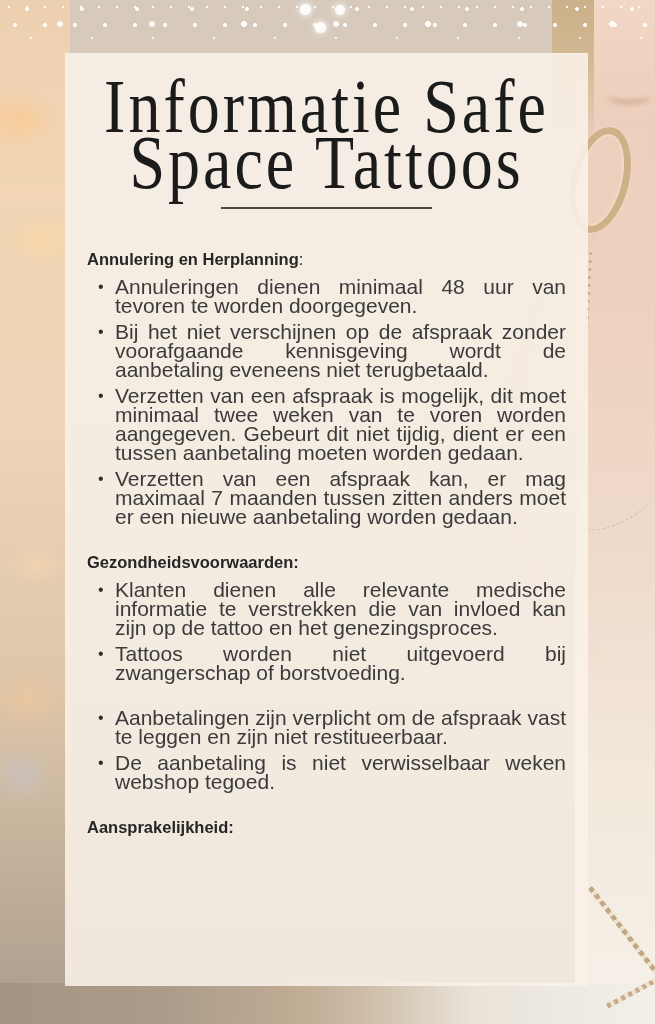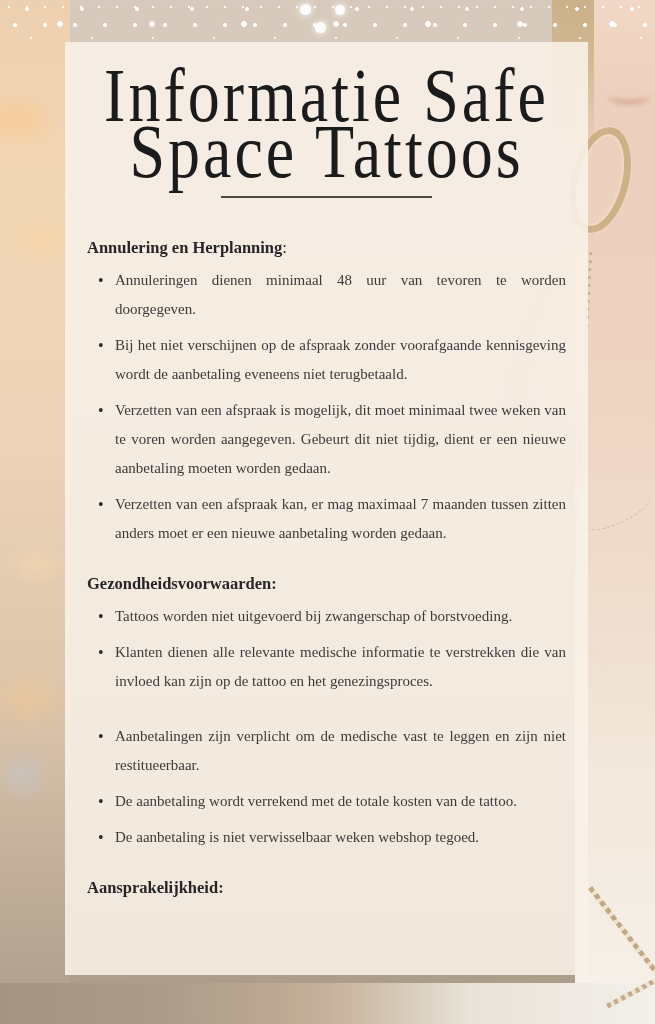--- a/index.html
+++ b/index.html
@@ -56,32 +56,32 @@
       radial-gradient(circle 4.6px at 60px 24px,#fff 55%,rgba(255,255,255,0) 70%),
       radial-gradient(circle 1.3px at 31px 38px,rgba(255,255,255,.85) 55%,rgba(255,255,255,0) 70%);
     background-repeat:repeat-x;
     background-size:18px 50px,55px 50px,30px 50px,92px 50px,61px 50px;}
   .big-dot{position:absolute;border-radius:50%;background:#fff;box-shadow:0 0 6px 1px rgba(255,255,255,.8);}
   .bd1{left:300px;top:4px;width:11px;height:11px;}
   .bd2{left:335px;top:5px;width:10px;height:10px;}
   .bd3{left:315px;top:22px;width:11px;height:11px;}
 
   
-  .panel{position:absolute;left:65px;top:42px;width:523px;height:933px;
+  .panel{position:absolute;left:65px;top:53px;width:523px;height:933px;
     background:var(--panel-bg);padding:0 22px;z-index:4;}
   h1.title{margin:26px 0 0;text-align:center;font-family:"Liberation Serif","DejaVu Serif",serif;
     font-weight:400;font-size:64px;line-height:47px;letter-spacing:3px;color:var(--title);
     transform:scaleY(1.18);transform-origin:50% 0;white-space:nowrap;}
   .divider{width:211px;height:2px;background:#4d4841;margin:34px auto 0;}
   .content{margin-top:40px;}
-  section{margin-bottom:26px;font-family:Liberation Serif, serif;}
+  section{margin-bottom:26px;}
   h2{margin:0 0 8px;font-size:16.5px;line-height:20px;font-weight:700;color:var(--heading);}
   h2 .colon-light{font-weight:400;}
   ul{margin:0;padding:0 0 0 28px;list-style:none;}
-  li{position:relative;font-size:15px;line-height:29px;color:var(--text);
+  li{position:relative;font-size:21px;line-height:19px;color:var(--text);
     text-align:justify;margin-bottom:7px;}
   li:last-child{margin-bottom:0;}
   li::before{content:"\2022";position:absolute;left:-17px;top:0;color:#2e2e2e;font-size:16px;}
 </style>
 </head>
 <body>
 
 <div class="stage">
 
   <div class="bg-base"></div>
@@ -109,37 +109,36 @@
 
     <div class="divider"></div>
 
     <div class="content">
 
       <section>
         <h2><span>Annulering en Herplanning</span><span class="colon-light">:</span></h2>
         <ul>
           <li>Annuleringen dienen minimaal 48 uur van tevoren te worden doorgegeven.</li>
           <li>Bij het niet verschijnen op de afspraak zonder voorafgaande kennisgeving wordt de aanbetaling eveneens niet terugbetaald.</li>
-          <li>Verzetten van een afspraak is mogelijk, dit moet minimaal twee weken van te voren worden aangegeven. Gebeurt dit niet tijdig, dient er een nieuwe aanbetaling moeten worden gedaan.</li>
+          <li>Verzetten van een afspraak is mogelijk, dit moet minimaal twee weken van te voren worden aangegeven. Gebeurt dit niet tijdig, dient er een tussen aanbetaling moeten worden gedaan.</li>
           <li>Verzetten van een afspraak kan, er mag maximaal 7 maanden tussen zitten anders moet er een nieuwe aanbetaling worden gedaan.</li>
         </ul>
       </section>
 
       <section>
         <h2><span>Gezondheidsvoorwaarden</span><span>:</span></h2>
         <ul>
+          <li>Klanten dienen alle relevante medische informatie te verstrekken die van invloed kan zijn op de tattoo en het genezingsproces.</li>
           <li>Tattoos worden niet uitgevoerd bij zwangerschap of borstvoeding.</li>
-          <li>Klanten dienen alle relevante medische informatie te verstrekken die van invloed kan zijn op de tattoo en het genezingsproces.</li>
         </ul>
       </section>
 
       <section>
         <ul>
-          <li>Aanbetalingen zijn verplicht om de medische vast te leggen en zijn niet restitueerbaar.</li>
-          <li>De aanbetaling wordt verrekend met de totale kosten van de tattoo.</li>
+          <li>Aanbetalingen zijn verplicht om de afspraak vast te leggen en zijn niet restitueerbaar.</li>
           <li>De aanbetaling is niet verwisselbaar weken webshop tegoed.</li>
         </ul>
       </section>
 
       <section>
         <h2><span>Aansprakelijkheid</span><span>:</span></h2>
       </section>
 
     </div>
   </div>

